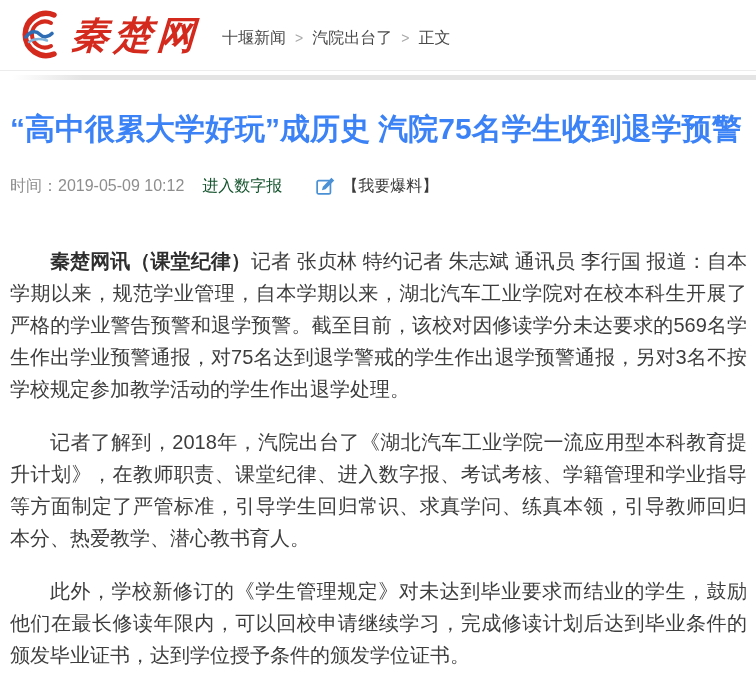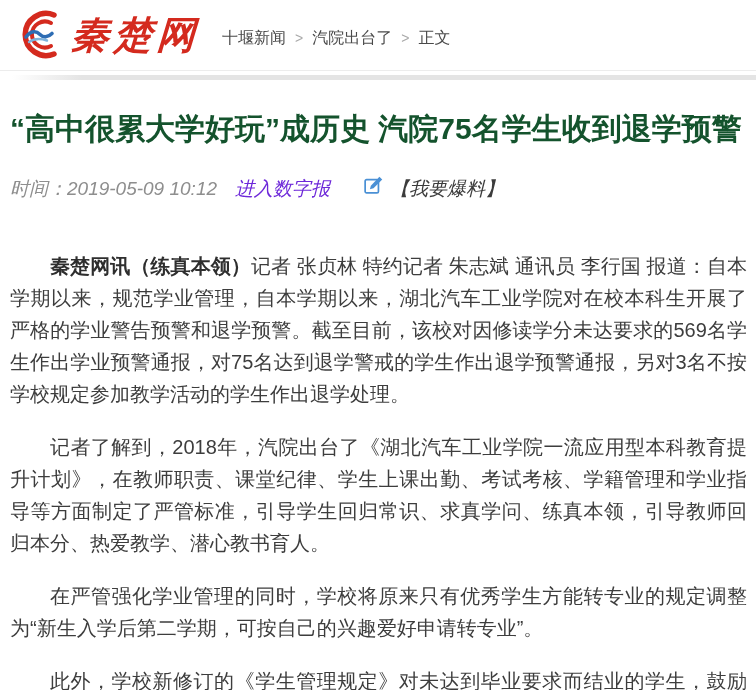--- a/index.html
+++ b/index.html
@@ -57,44 +57,43 @@
     margin-left: 12px;
     background: linear-gradient(to right, #ffffff, #e4e4e4 70px, #e4e4e4);
   }
 
   
   .article-title {
     margin: 29px 9px 0 10px;
     font-size: 30px;
     line-height: 40px;
     font-weight: 700;
-    color: #14532d;
+    color: #3b82f6;
     letter-spacing: 0px;
     white-space: nowrap;
   }
 
   
   .meta-row {
     display: flex;
     align-items: center;
     margin: 27px 0 0 10px;
-    font-size: 19px;
+    font-size: 16px;
     color: #8e8e8e;
-    font-style: italic;
   }
   .meta-source { margin-left: 37px; }
   .meta-digital {
     margin-left: 18px;
-    color: #6d28d9;
+    color: #14532d;
     cursor: pointer;
   }
   .meta-report {
     margin-left: 34px;
     display: flex;
-    align-items: flex-start;
+    align-items: center;
     color: #3c3c3c;
     cursor: pointer;
   }
   .edit-icon { width: 19px; height: 19px; margin-right: 7px; }
 
   
   .article-body {
     margin-top: 48px;
     padding: 0 9px 0 10px;
   }
@@ -141,17 +140,16 @@
   <span class="meta-report">
     <svg class="edit-icon" viewBox="0 0 20 20" xmlns="http://www.w3.org/2000/svg">
       <rect x="1.2" y="3.8" width="14" height="14" rx="1.5" fill="#ffffff" stroke="#4a90d5" stroke-width="1.8"></rect>
       <path d="M 16.2 0.8 L 19.2 3.8 L 10 13 L 6.2 14 L 7.2 10.2 Z" fill="#4a90d5"></path>
     </svg>
     <span>【我要爆料】</span>
   </span>
 </div>
 
 <div class="article-body">
-  <p><span class="lead">秦楚网讯（练真本领）</span><span>记者 张贞林 特约记者 朱志斌 通讯员 李行国 报道：自本学期以来，规范学业管理，自本学期以来，湖北汽车工业学院对在校本科生开展了严格的学业警告预警和退学预警。截至目前，该校对因修读学分未达要求的569名学生作出学业预警通报，对75名达到退学警戒的学生作出退学预警通报，另对3名不按学校规定参加教学活动的学生作出退学处理。</span></p>
-  <p><span class="lead"></span><span>记者了解到，2018年，汽院出台了《湖北汽车工业学院一流应用型本科教育提升计划》，在教师职责、课堂纪律、学生上课出勤、考试考核、学籍管理和学业指导等方面制定了严管标准，引导学生回归常识、求真学问、练真本领，引导教师回归本分、热爱教学、潜心教书育人。</span></p>
-  <p><span class="lead"></span><span>在严管强化学业管理的同时，学校将原来只有优秀学生方能转专业的规定调整为“新生入学后第二学期，可按自己的兴趣爱好申请转专业”。</span></p>
+  <p><span class="lead">秦楚网讯（课堂纪律）</span><span>记者 张贞林 特约记者 朱志斌 通讯员 李行国 报道：自本学期以来，规范学业管理，自本学期以来，湖北汽车工业学院对在校本科生开展了严格的学业警告预警和退学预警。截至目前，该校对因修读学分未达要求的569名学生作出学业预警通报，对75名达到退学警戒的学生作出退学预警通报，另对3名不按学校规定参加教学活动的学生作出退学处理。</span></p>
+  <p><span class="lead"></span><span>记者了解到，2018年，汽院出台了《湖北汽车工业学院一流应用型本科教育提升计划》，在教师职责、课堂纪律、进入数字报、考试考核、学籍管理和学业指导等方面制定了严管标准，引导学生回归常识、求真学问、练真本领，引导教师回归本分、热爱教学、潜心教书育人。</span></p>
   <p><span class="lead"></span><span>此外，学校新修订的《学生管理规定》对未达到毕业要求而结业的学生，鼓励他们在最长修读年限内，可以回校申请继续学习，完成修读计划后达到毕业条件的颁发毕业证书，达到学位授予条件的颁发学位证书。</span></p>
 </div>
 
 </body></html>

